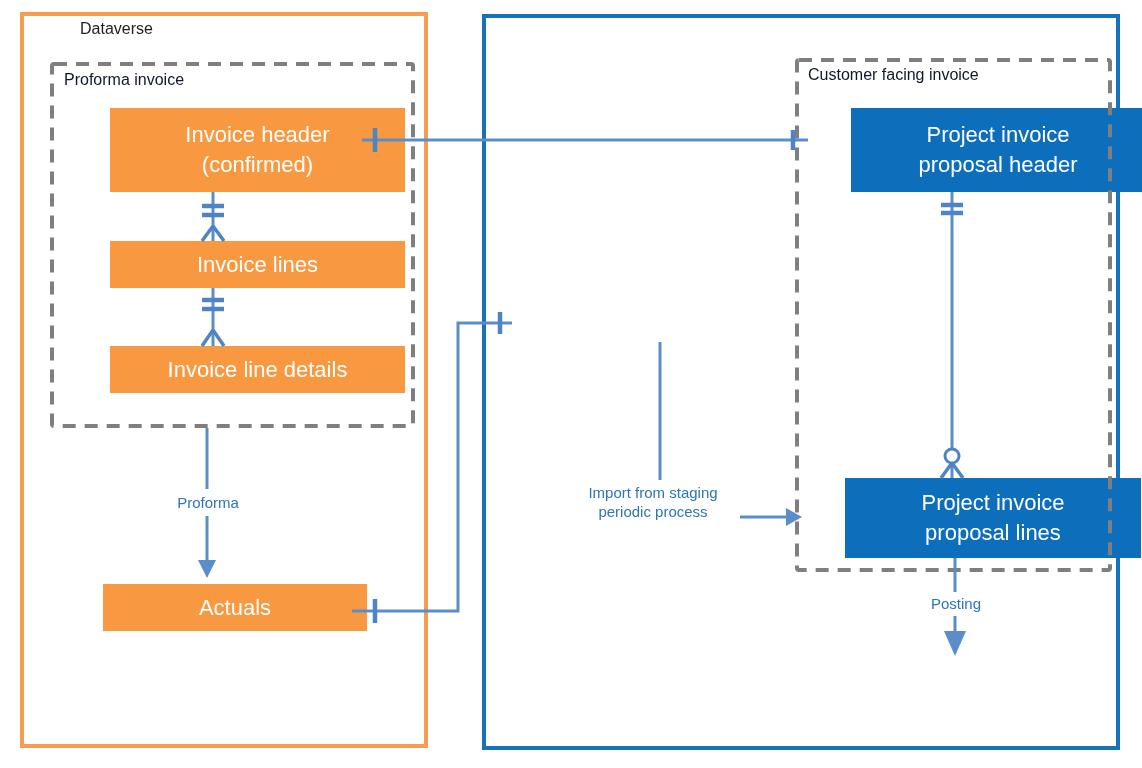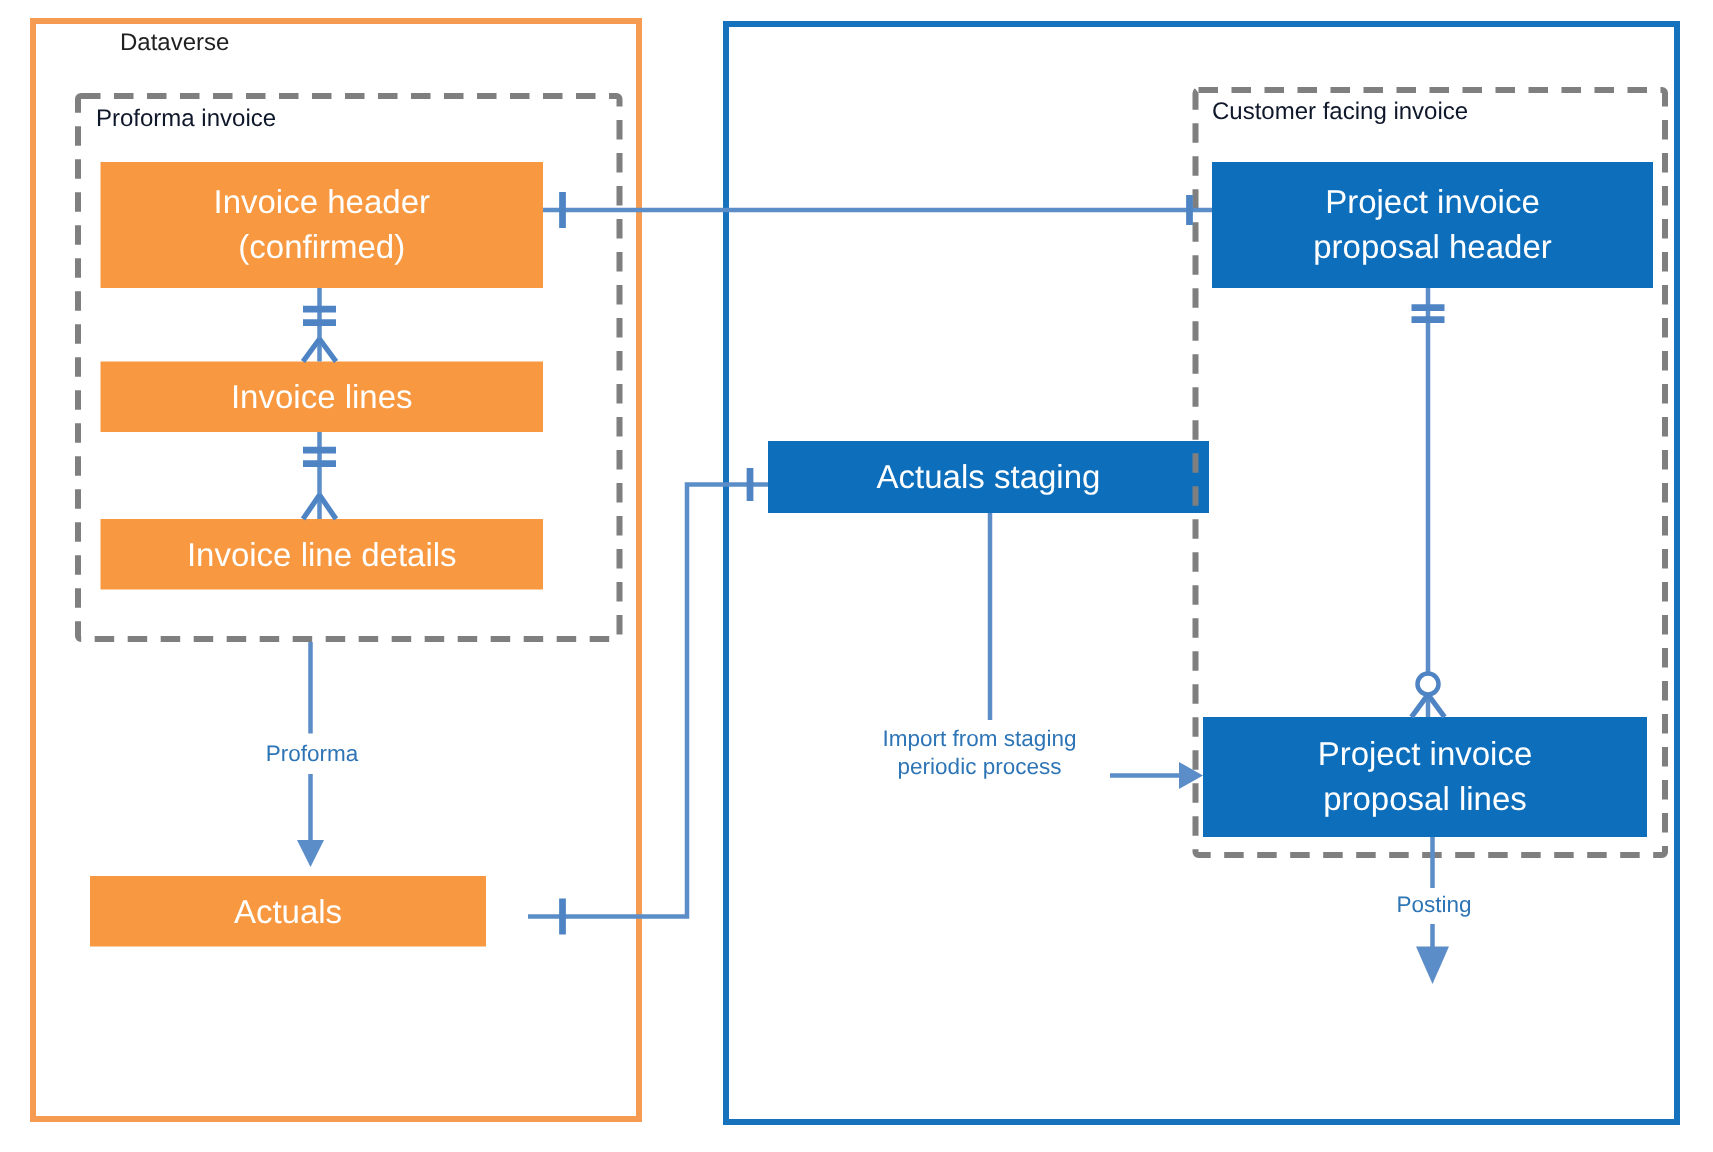--- a/index.html
+++ b/index.html
@@ -11,21 +11,21 @@
   .container.orange{border:4px solid #F59C52;}
   .container.blue{border:4px solid #1772BD;}
   .container-label{
     position:absolute;color:#1f1f1f;font-size:16px;line-height:18px;white-space:nowrap;
   }
   .group-label{
     position:absolute;color:#0f172a;font-size:16px;line-height:18px;white-space:nowrap;
   }
   .node{
     position:absolute;box-sizing:border-box;display:flex;align-items:center;justify-content:center;
-    color:#ffffff;font-size:22px;line-height:30px;text-align:center;white-space:pre-line;
+    color:#ffffff;font-size:22px;line-height:30px;text-align:center;white-space:pre-line;margin-left:43px;
   }
   .node.orange{background:#F89941;}
   .node.blue{background:#0D6EBC;}
   .flow-label{
     position:absolute;color:#2E75B6;font-size:15px;line-height:19px;text-align:center;white-space:pre-line;
   }
   svg.overlay{position:absolute;left:0;top:0;pointer-events:none;}
   .conn{stroke:#5B8DC8;stroke-width:3;fill:none;}
   .tick{stroke:#4E84C4;stroke-width:4.5;fill:none;}
   .crow{stroke:#4E84C4;stroke-width:3.5;fill:none;}
@@ -45,21 +45,20 @@
 
   <div class="group-label" style="left:64px;top:71px;">Proforma invoice</div>
   <div class="group-label" style="left:808px;top:66px;">Customer facing invoice</div>
 
   <div class="node orange" style="left:67px;top:108px;width:295px;height:84px;">Invoice header
 (confirmed)</div>
   <div class="node orange" style="left:67px;top:241px;width:295px;height:47px;">Invoice lines</div>
   <div class="node orange" style="left:67px;top:346px;width:295px;height:47px;">Invoice line details</div>
   <div class="node orange" style="left:60px;top:584px;width:264px;height:47px;">Actuals</div>
 
-  <div class="node blue" style="left:512px;top:294px;width:294px;height:48px;">Actuals staging</div>
   <div class="node blue" style="left:808px;top:108px;width:294px;height:84px;">Project invoice
 proposal header</div>
   <div class="node blue" style="left:802px;top:478px;width:296px;height:80px;">Project invoice
 proposal lines</div>
 
   <div class="flow-label" style="left:160px;top:493px;width:96px;">Proforma</div>
   <div class="flow-label" style="left:562px;top:483px;width:182px;">Import from staging
 periodic process</div>
   <div class="flow-label" style="left:910px;top:594px;width:92px;">Posting</div>
 

